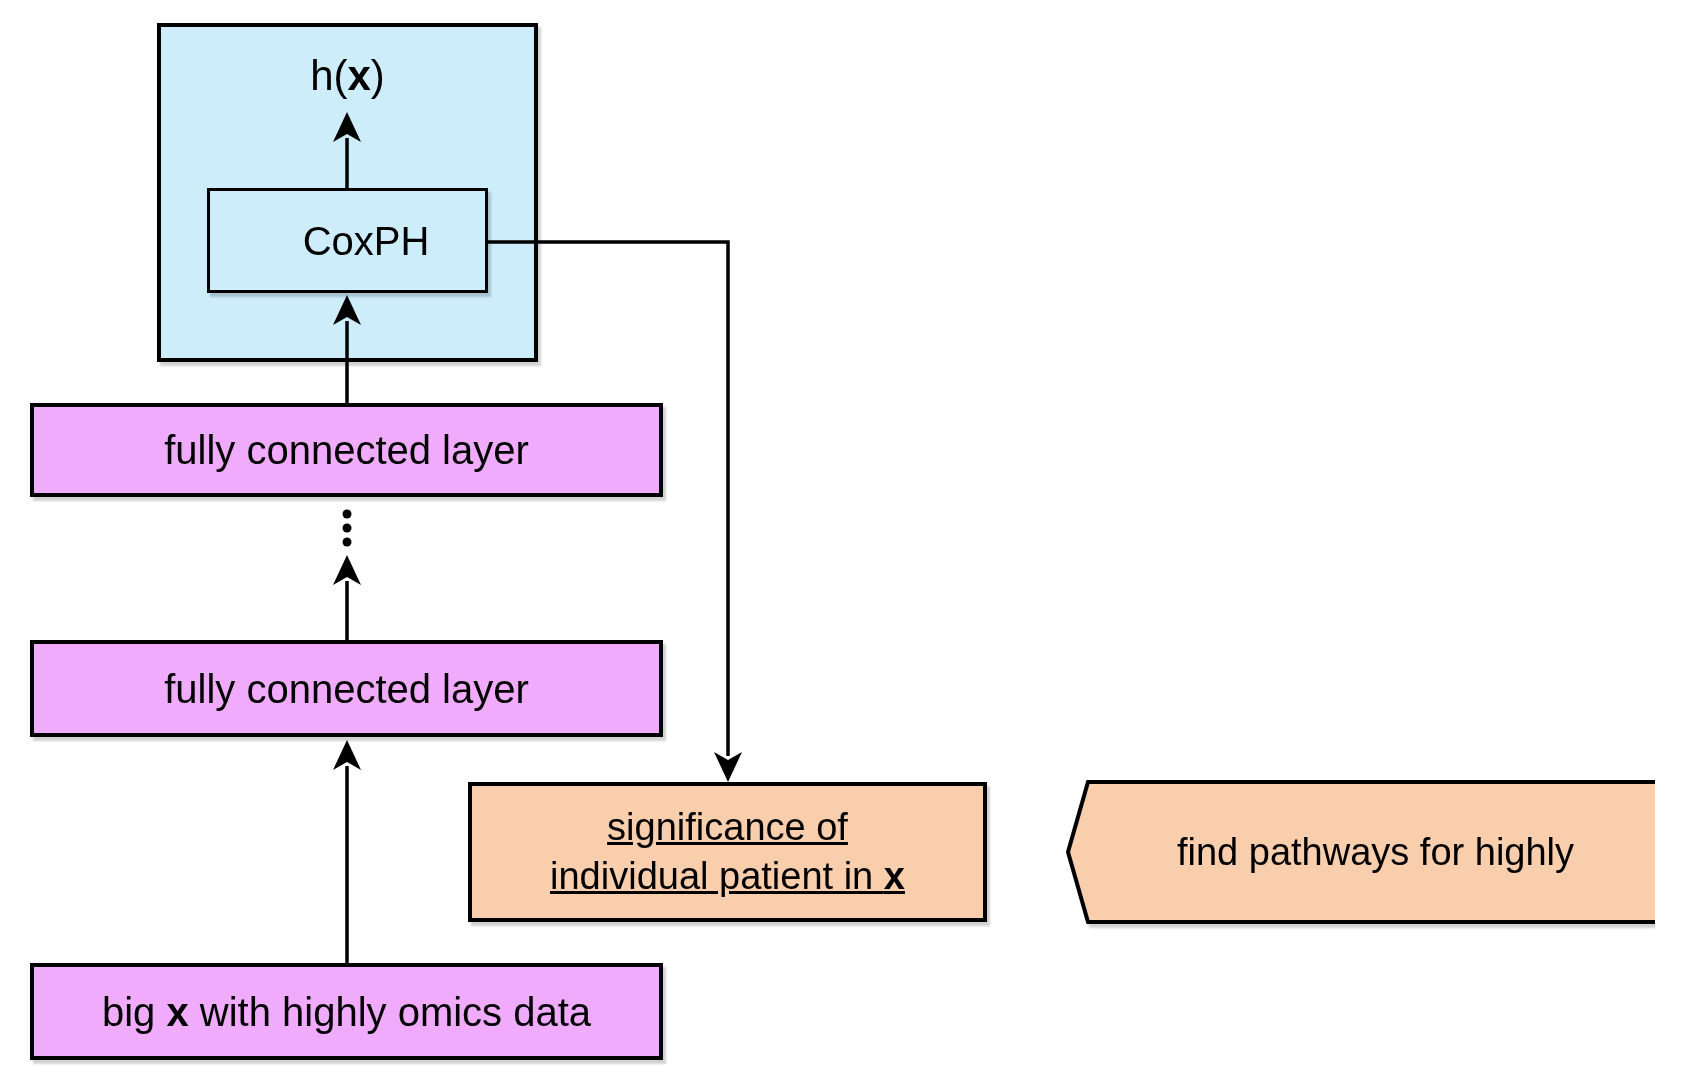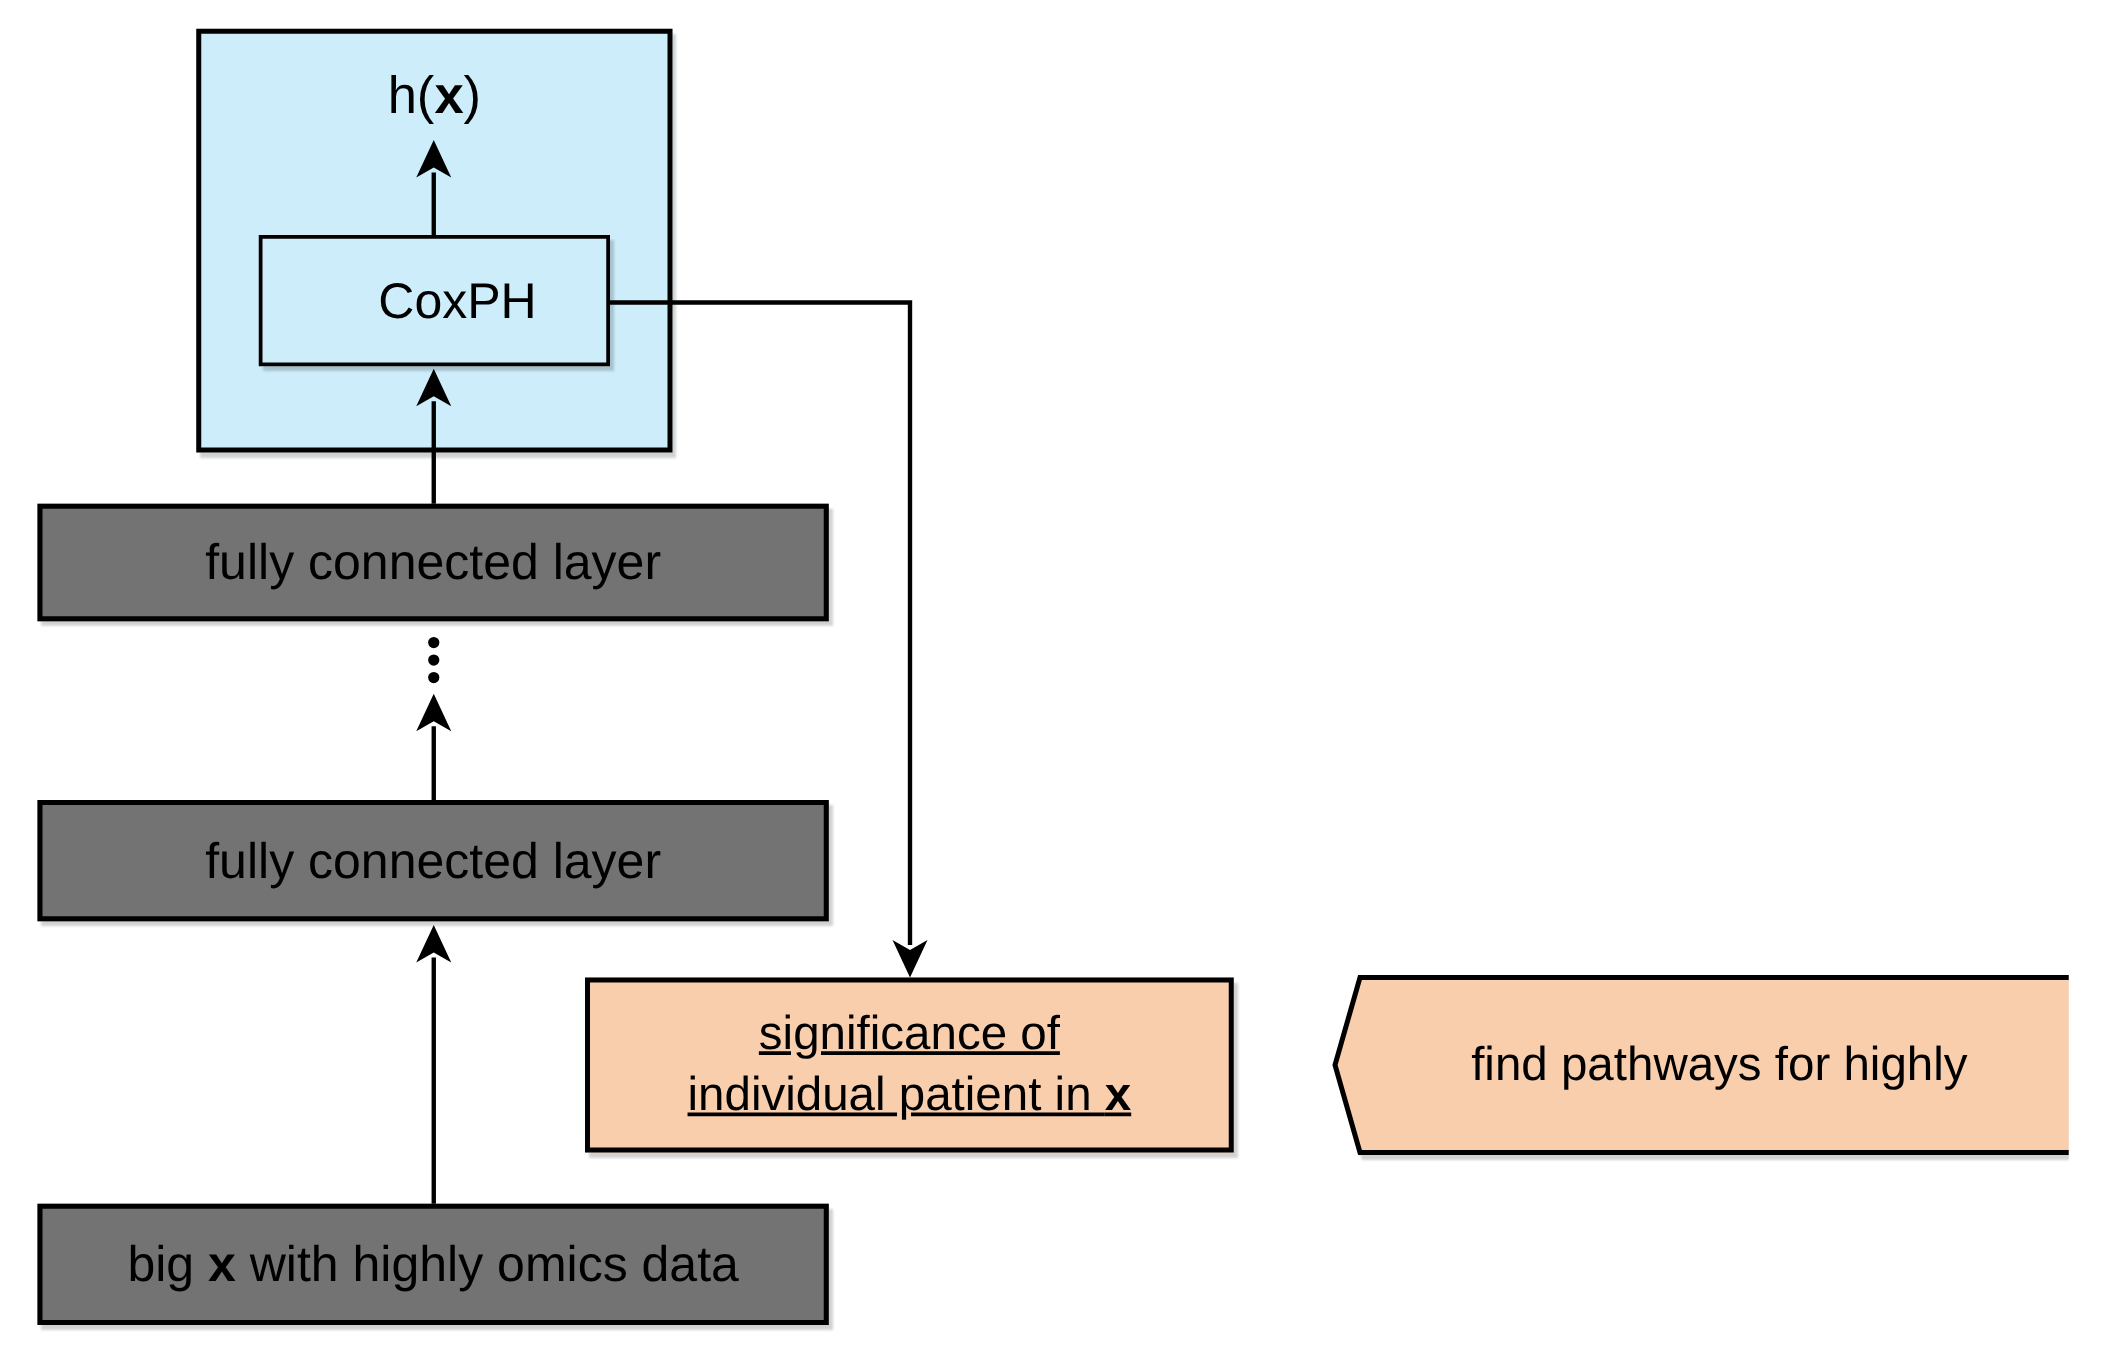--- a/index.html
+++ b/index.html
@@ -23,21 +23,21 @@
     left: 157px; top: 23px; width: 381px; height: 339px;
     background: var(--module-fill, #CDEDFB);
     border: 4px solid #000;
     box-shadow: 3px 4px 2px rgba(0,0,0,0.18);
   }
 
   
   .node {
     display: flex; align-items: center; justify-content: center;
     text-align: center;
-    background: #737373;
+    background: #f0abfc;
     border: 4px solid #000;
     box-shadow: 3px 4px 2px rgba(0,0,0,0.18);
     font-size: 40px;
     line-height: 1.2;
   }
   .coxph-box {
     left: 207px; top: 188px; width: 281px; height: 105px;
     background: var(--module-fill, #CDEDFB);
     border-width: 3px;
     padding-left: 37px;

